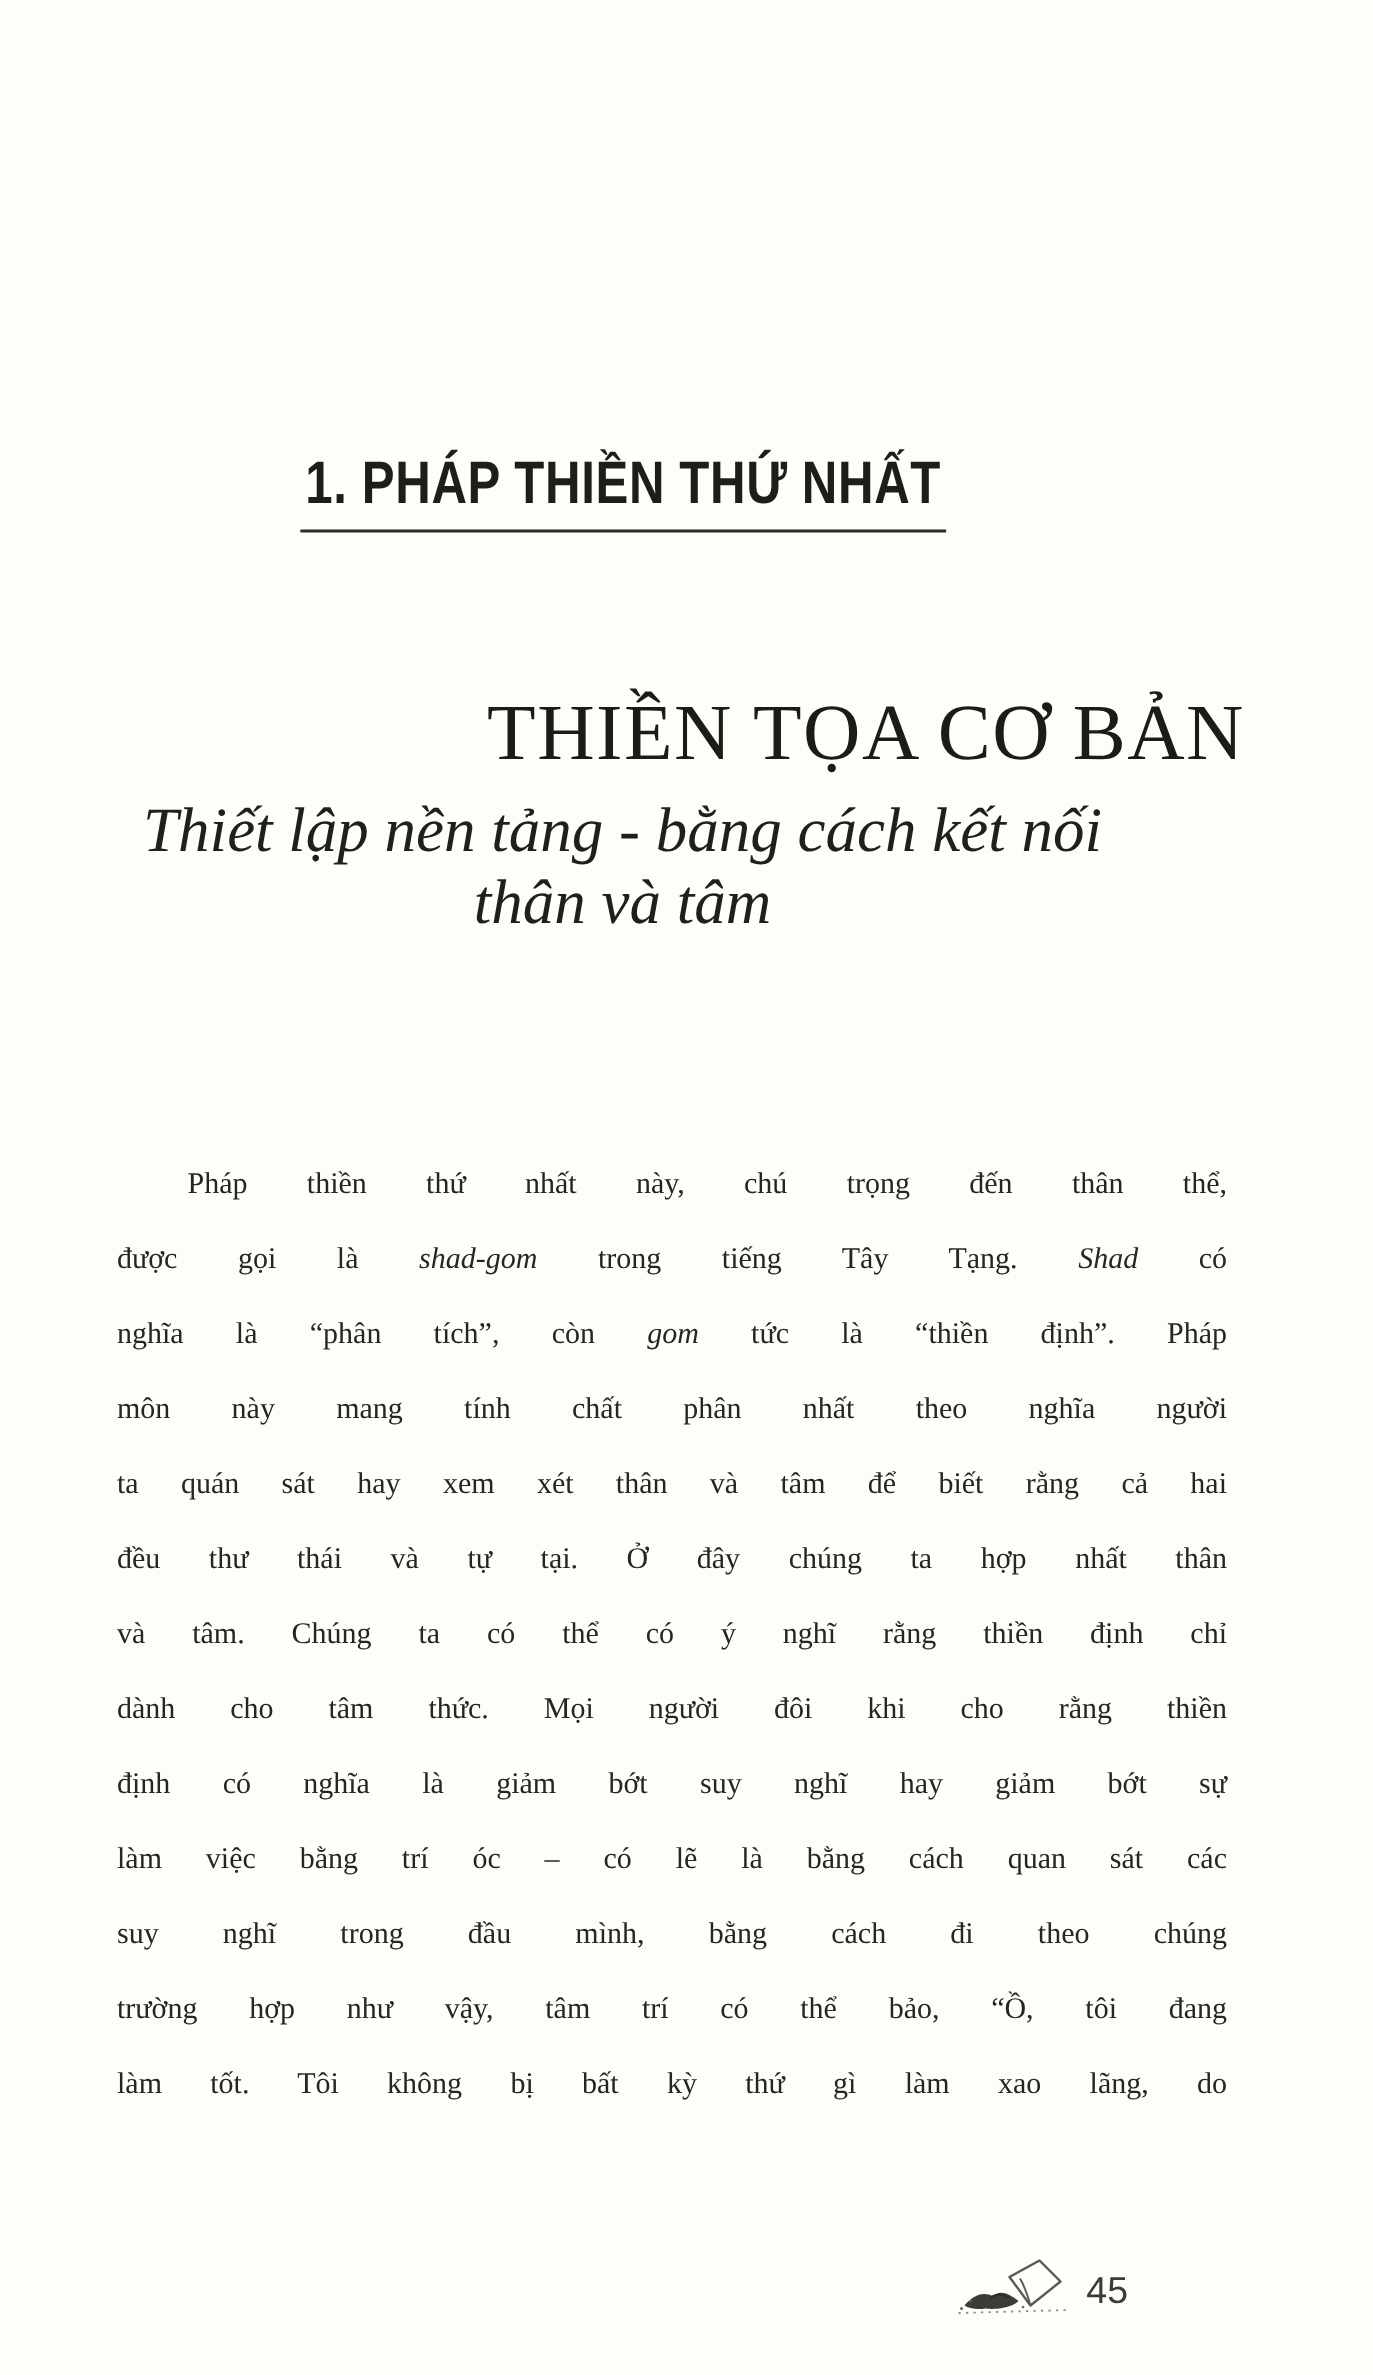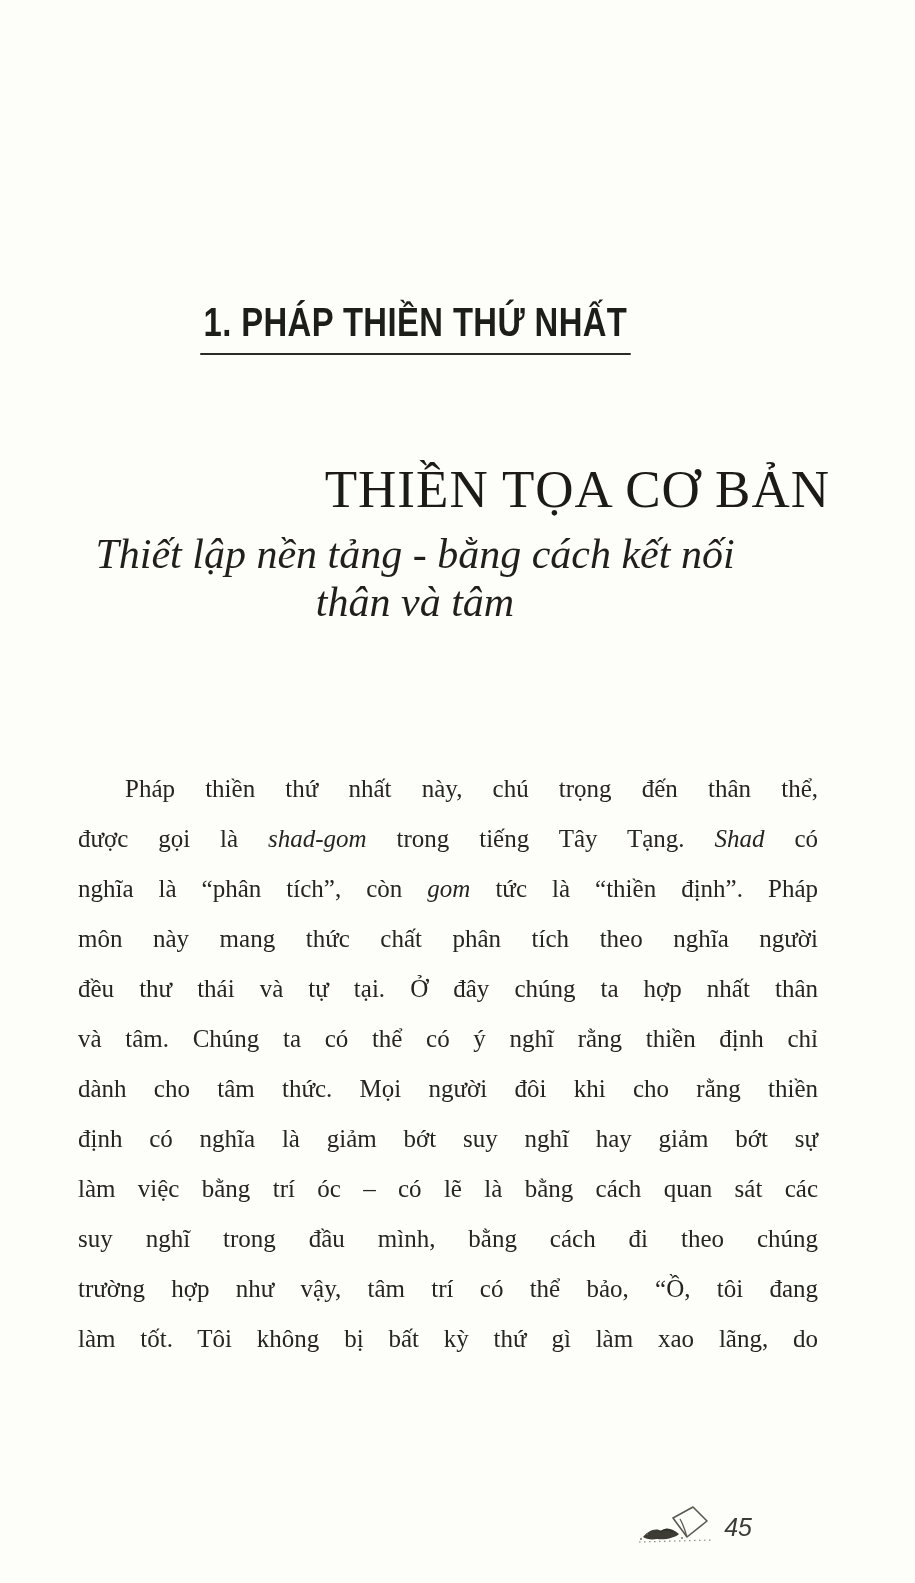--- a/index.html
+++ b/index.html
@@ -58,21 +58,21 @@
     font-style: italic;
     font-size: 42px;
     line-height: 48px;
     color: #201f1b;
   }
   .body-text {
     position: absolute;
     top: 728px;
     left: 78px;
     width: 740px;
-    font-size: 25px;
+    font-size: 20px;
     color: #262520;
   }
   .body-text .line {
     line-height: 50px;
     height: 50px;
     text-align: justify;
     text-align-last: justify;
     white-space: nowrap;
   }
   .body-text .line.indent {
@@ -92,21 +92,20 @@
   .ornament {
     width: 82px; height: 42px;
     display: block;
   }
   .page-number {
     font-family: "Liberation Sans", sans-serif;
     font-size: 25px;
     line-height: 1;
     color: #3b3b38;
     padding-bottom: 6px;
-    font-style: italic;
   }
 </style>
 </head>
 <body>
 
 <div class="page">
 
   <div class="chapter-heading-wrap">
     <span class="chapter-heading">1. PHÁP THIỀN THỨ NHẤT</span>
   </div>
@@ -115,21 +114,22 @@
 
   <div class="subtitle">
     <div>Thiết lập nền tảng - bằng cách kết nối</div>
     <div>thân và tâm</div>
   </div>
 
   <div class="body-text" id="body-text">
       <div class="line indent"><span>Pháp thiền thứ nhất này, chú trọng đến thân thể,</span></div>
       <div class="line"><span>được gọi là </span><i>shad-gom</i><span> trong tiếng Tây Tạng. </span><i>Shad</i><span> có</span></div>
       <div class="line"><span>nghĩa là “phân tích”, còn </span><i>gom</i><span> tức là “thiền định”. Pháp</span></div>
-      <div class="line"><span>môn này mang thức chất phân tích theo nghĩa người</span></div>
+      <div class="line"><span>môn này mang tính chất phân nhất theo nghĩa người</span></div>
+      <div class="line"><span>ta quán sát hay xem xét thân và tâm để biết rằng cả hai</span></div>
       <div class="line"><span>đều thư thái và tự tại. Ở đây chúng ta hợp nhất thân</span></div>
       <div class="line"><span>và tâm. Chúng ta có thể có ý nghĩ rằng thiền định chỉ</span></div>
       <div class="line"><span>dành cho tâm thức. Mọi người đôi khi cho rằng thiền</span></div>
       <div class="line"><span>định có nghĩa là giảm bớt suy nghĩ hay giảm bớt sự</span></div>
       <div class="line"><span>làm việc bằng trí óc – có lẽ là bằng cách quan sát các</span></div>
       <div class="line"><span>suy nghĩ trong đầu mình, bằng cách đi theo chúng</span></div>
       <div class="line"><span>trường hợp như vậy, tâm trí có thể bảo, “Ồ, tôi đang</span></div>
       <div class="line"><span>làm tốt. Tôi không bị bất kỳ thứ gì làm xao lãng, do</span></div>
     </div>
 

